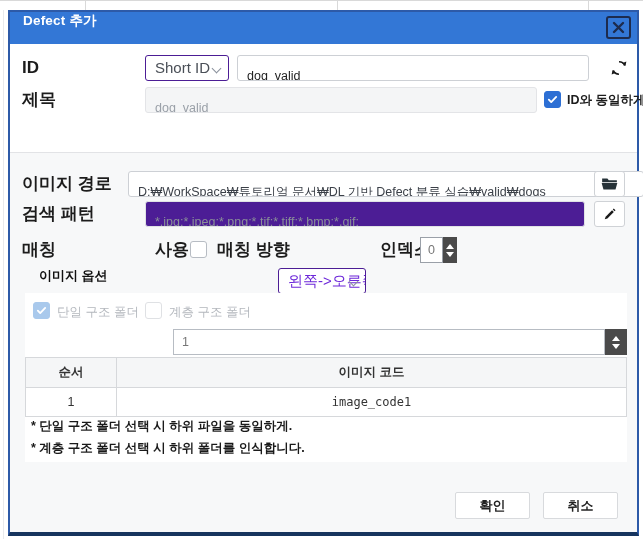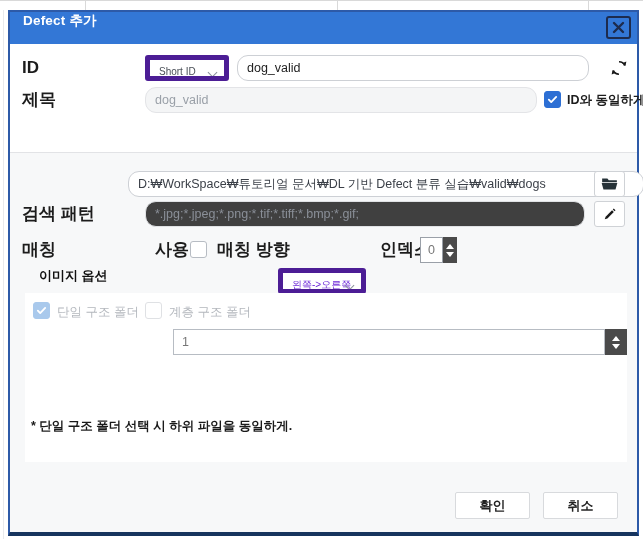--- a/index.html
+++ b/index.html
@@ -17,25 +17,25 @@
   .titlebar{position:absolute;left:0;top:0;width:100%;height:32px;background:#3377d6;
             display:flex;align-items:flex-start;}
   .titlebar .title{color:#fff;font-size:13.5px;font-weight:700;padding-left:13px;letter-spacing:.2px;}
   .close-btn{position:absolute;right:6px;top:4px;width:25px;height:23px;border:2px solid #1d2b4e;
              border-radius:3px;box-sizing:border-box;display:flex;align-items:center;justify-content:center;
              cursor:pointer;background:transparent;}
 
   .row{position:absolute;left:0;width:627px;height:26px;}
   .lbl{position:absolute;left:12px;top:0;height:26px;line-height:26px;font-size:17px;font-weight:700;color:#1c1c1c;white-space:nowrap;}
 
-  .inputbox{position:absolute;top:0;height:26px;box-sizing:border-box;border:1px solid #cdd0d5;border-radius:11px;
-            background:#fff;font-size:12.5px;color:#333;line-height:24px;padding:0 9px;white-space:nowrap;overflow:hidden;}
+  .inputbox{position:absolute;top:0;height:26px;box-sizing:border-box;border:1px solid #cdd0d5;border-radius:3px;
+            background:#fff;font-size:12.5px;color:#333;line-height:24px;padding:8px 9px;white-space:nowrap;overflow:hidden;}
   .inputbox.ro{background:#f4f5f6;border-color:#e3e4e7;color:#9aa0a8;}
-  .combo{position:absolute;top:0;height:26px;box-sizing:border-box;border:5px solid #4c1d95;border-radius:3px;
-         background:#fff;font-size:10px;color:#4a4f57;line-height:24px;padding:0 20px 0 9px;white-space:nowrap;overflow:hidden;}
+  .combo{position:absolute;top:0;height:26px;box-sizing:border-box;border:1px solid #4c1d95;border-radius:3px;
+         background:#fff;font-size:15px;color:#4a4f57;line-height:24px;padding:0 20px 0 9px;white-space:nowrap;overflow:hidden;}
   .combo.gray{background:#f6f7f8;border-color:#dddfe2;color:#666;}
   .combo.faded{color:#6d28d9;margin-top:31px;}
   .chev{position:absolute;right:8px;top:9px;width:6px;height:6px;border-right:1.6px solid #8a919c;
         border-bottom:1.6px solid #8a919c;transform:rotate(45deg);}
 
   .icon-btn{position:absolute;top:0;width:31px;height:26px;box-sizing:border-box;border:1px solid #cfd2d6;
             border-radius:3px;background:#fff;display:flex;align-items:center;justify-content:center;cursor:pointer;}
 
   .cb{position:absolute;width:17px;height:17px;box-sizing:border-box;border-radius:3px;top:4px;}
   .cb.checked{background:#2d6fd4;border:1px solid #2d6fd4;display:flex;align-items:center;justify-content:center;}
@@ -130,36 +130,37 @@
         </span>
       </div>
       <span style="position:absolute;left:557px;top:0;height:26px;line-height:26px;font-size:12.5px;font-weight:600;color:#1c1c1c;white-space:nowrap;">ID와 동일하게</span>
     </div>
 
 
     <div class="divider"></div>
     <div class="graysec"></div>
 
     <div class="row" style="top:159px;">
+      <span class="lbl">이미지 경로</span>
       <div class="inputbox" style="left:118px;width:516px;color:#3a3f47;">
         <span>D:₩WorkSpace₩튜토리얼 문서₩DL 기반 Defect 분류 실습₩valid₩dogs</span>
       </div>
       <div class="icon-btn" style="left:584px;">
         <span style="display:flex;">
           <svg width="17" height="14" viewBox="0 0 24 20">
             <path d="M1.5 2h7.5l2 2.5h11.5v3H1.5z" fill="#263238"></path>
             <path d="M0.8 8.5h22.4l-2.6 9.5H3.4z" fill="#263238"></path>
           </svg>
         </span>
       </div>
     </div>
 
     <div class="row" style="top:189px;">
       <span class="lbl">검색 패턴</span>
-      <div class="inputbox ro" style="left:135px;width:440px;background:#404040;border-color:#e0e2e5;color:#8a8f98;">
+      <div class="inputbox ro" style="left:135px;width:440px;background:#4c1d95;border-color:#e0e2e5;color:#8a8f98;">
         <span>*.jpg;*.jpeg;*.png;*.tif;*.tiff;*.bmp;*.gif;</span>
       </div>
       <div class="icon-btn" style="left:584px;">
         <span style="display:flex;">
           <svg width="14" height="14" viewBox="0 0 24 24">
             <path d="M4.5 16.5l11-11 3 3-11 11L3 21z" fill="#1a1a1a"></path>
             <path d="M16.8 4.2l1.6-1.6 3 3-1.6 1.6z" fill="#1a1a1a"></path>
           </svg>
         </span>
       </div>
@@ -204,21 +205,36 @@
       <div style="position:absolute;left:0;top:36px;height:26px;width:100%;">
         <div class="spin" style="left:148px;width:454px;">
           <div class="val" style="width:432px;border-color:#b7bcc3;">1</div>
           <div class="btns" style="left:432px;width:22px;">
             <span class="tri-up"></span>
             <span class="tri-down"></span>
           </div>
         </div>
       </div>
 
+      <table class="imgtbl">
+        <thead>
+          <tr>
+            <th class="col1">순서</th>
+            <th>이미지 코드</th>
+          </tr>
+        </thead>
+        <tbody>
+          <tr>
+            <td class="col1">1</td>
+            <td class="mono">image_code1</td>
+          </tr>
+        </tbody>
+      </table>
 
       <span class="note" style="top:125px;">* 단일 구조 폴더 선택 시 하위 파일을 동일하게.</span>
+      <span class="note" style="top:147px;">* 계층 구조 폴더 선택 시 하위 폴더를 인식합니다.</span>
     </div>
 
     <div class="btn" style="left:445px;">확인</div>
     <div class="btn" style="left:533px;">취소</div>
 
   </div>
 </div>
 
 </body></html>

